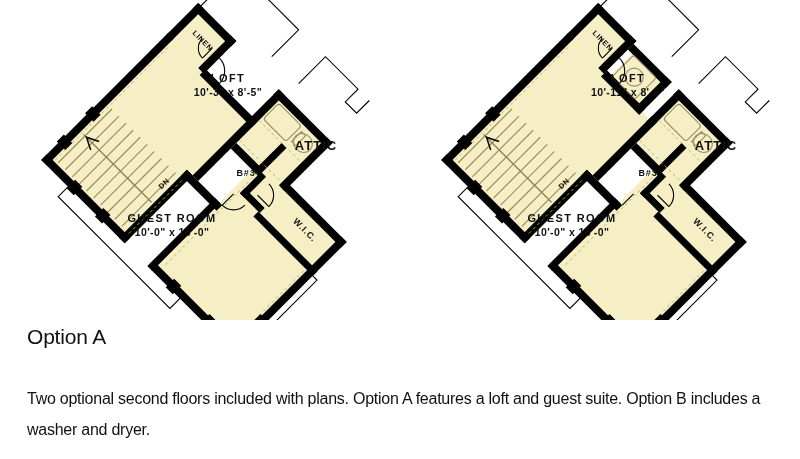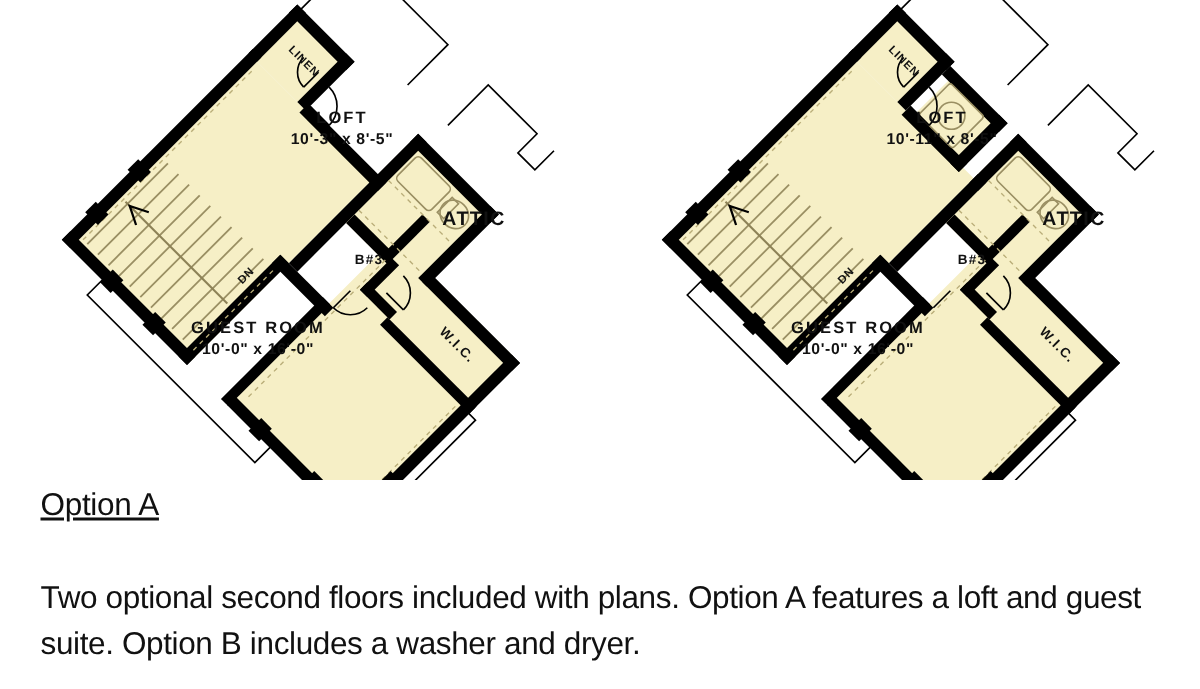--- a/index.html
+++ b/index.html
@@ -42,30 +42,30 @@
 
   .option-label {
     position: absolute;
     font-family: "Liberation Sans", sans-serif;
     font-size: 21px;
     font-weight: 400;
     letter-spacing: -0.2px;
     color: #111111;
     white-space: nowrap;
   }
-  #option-a-label { left: 27px; top: 325px; text-decoration: underline; }
+  #option-a-label { left: 27px; top: 325px; }
   #option-b-label { left: 442px; top: 325px; }
 
   #caption {
     position: absolute;
     left: 27px;
     top: 383px;
     width: 752px;
     font-family: "Liberation Sans", sans-serif;
-    font-size: 21px;
+    font-size: 16px;
     line-height: 31px;
     letter-spacing: -0.25px;
     color: #111111;
   }
 
   
   .wall       { fill: #000000; }
   .room-fill  { fill: #F6EFC6; }
   .white-fill { fill: #ffffff; }
   .thin-line  { fill: none; stroke: #000000; stroke-width: 1.1; }

